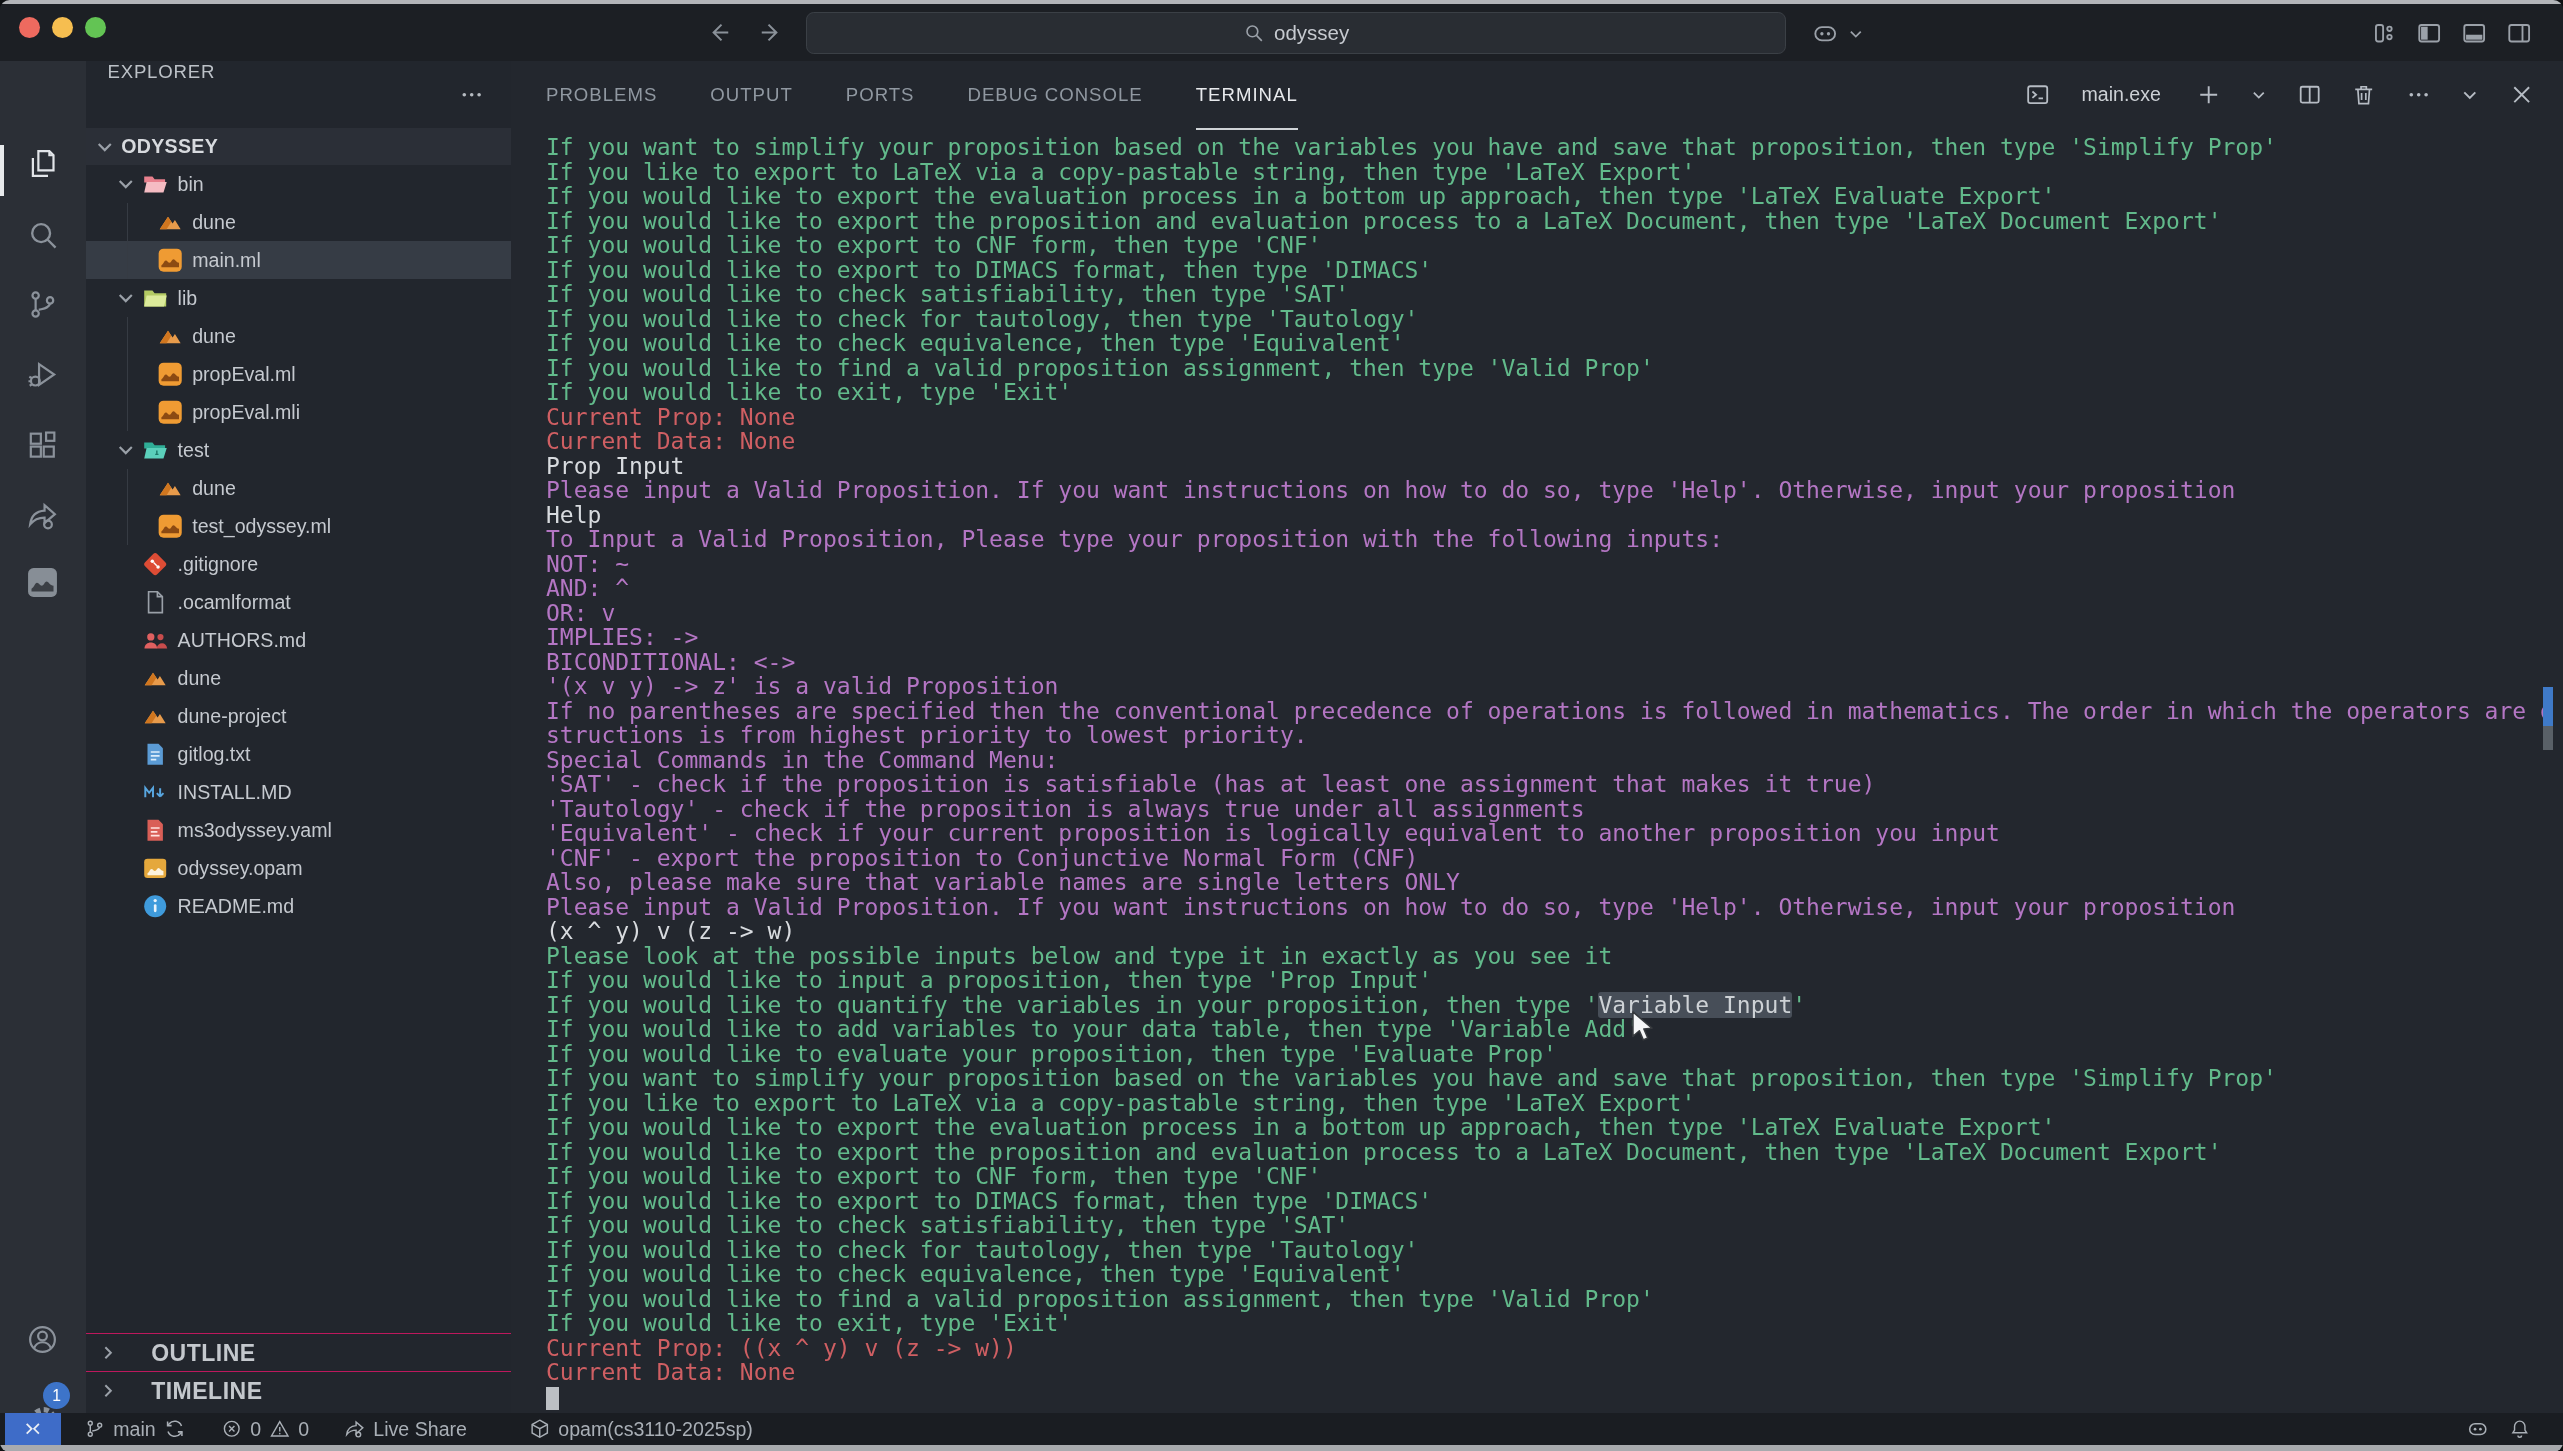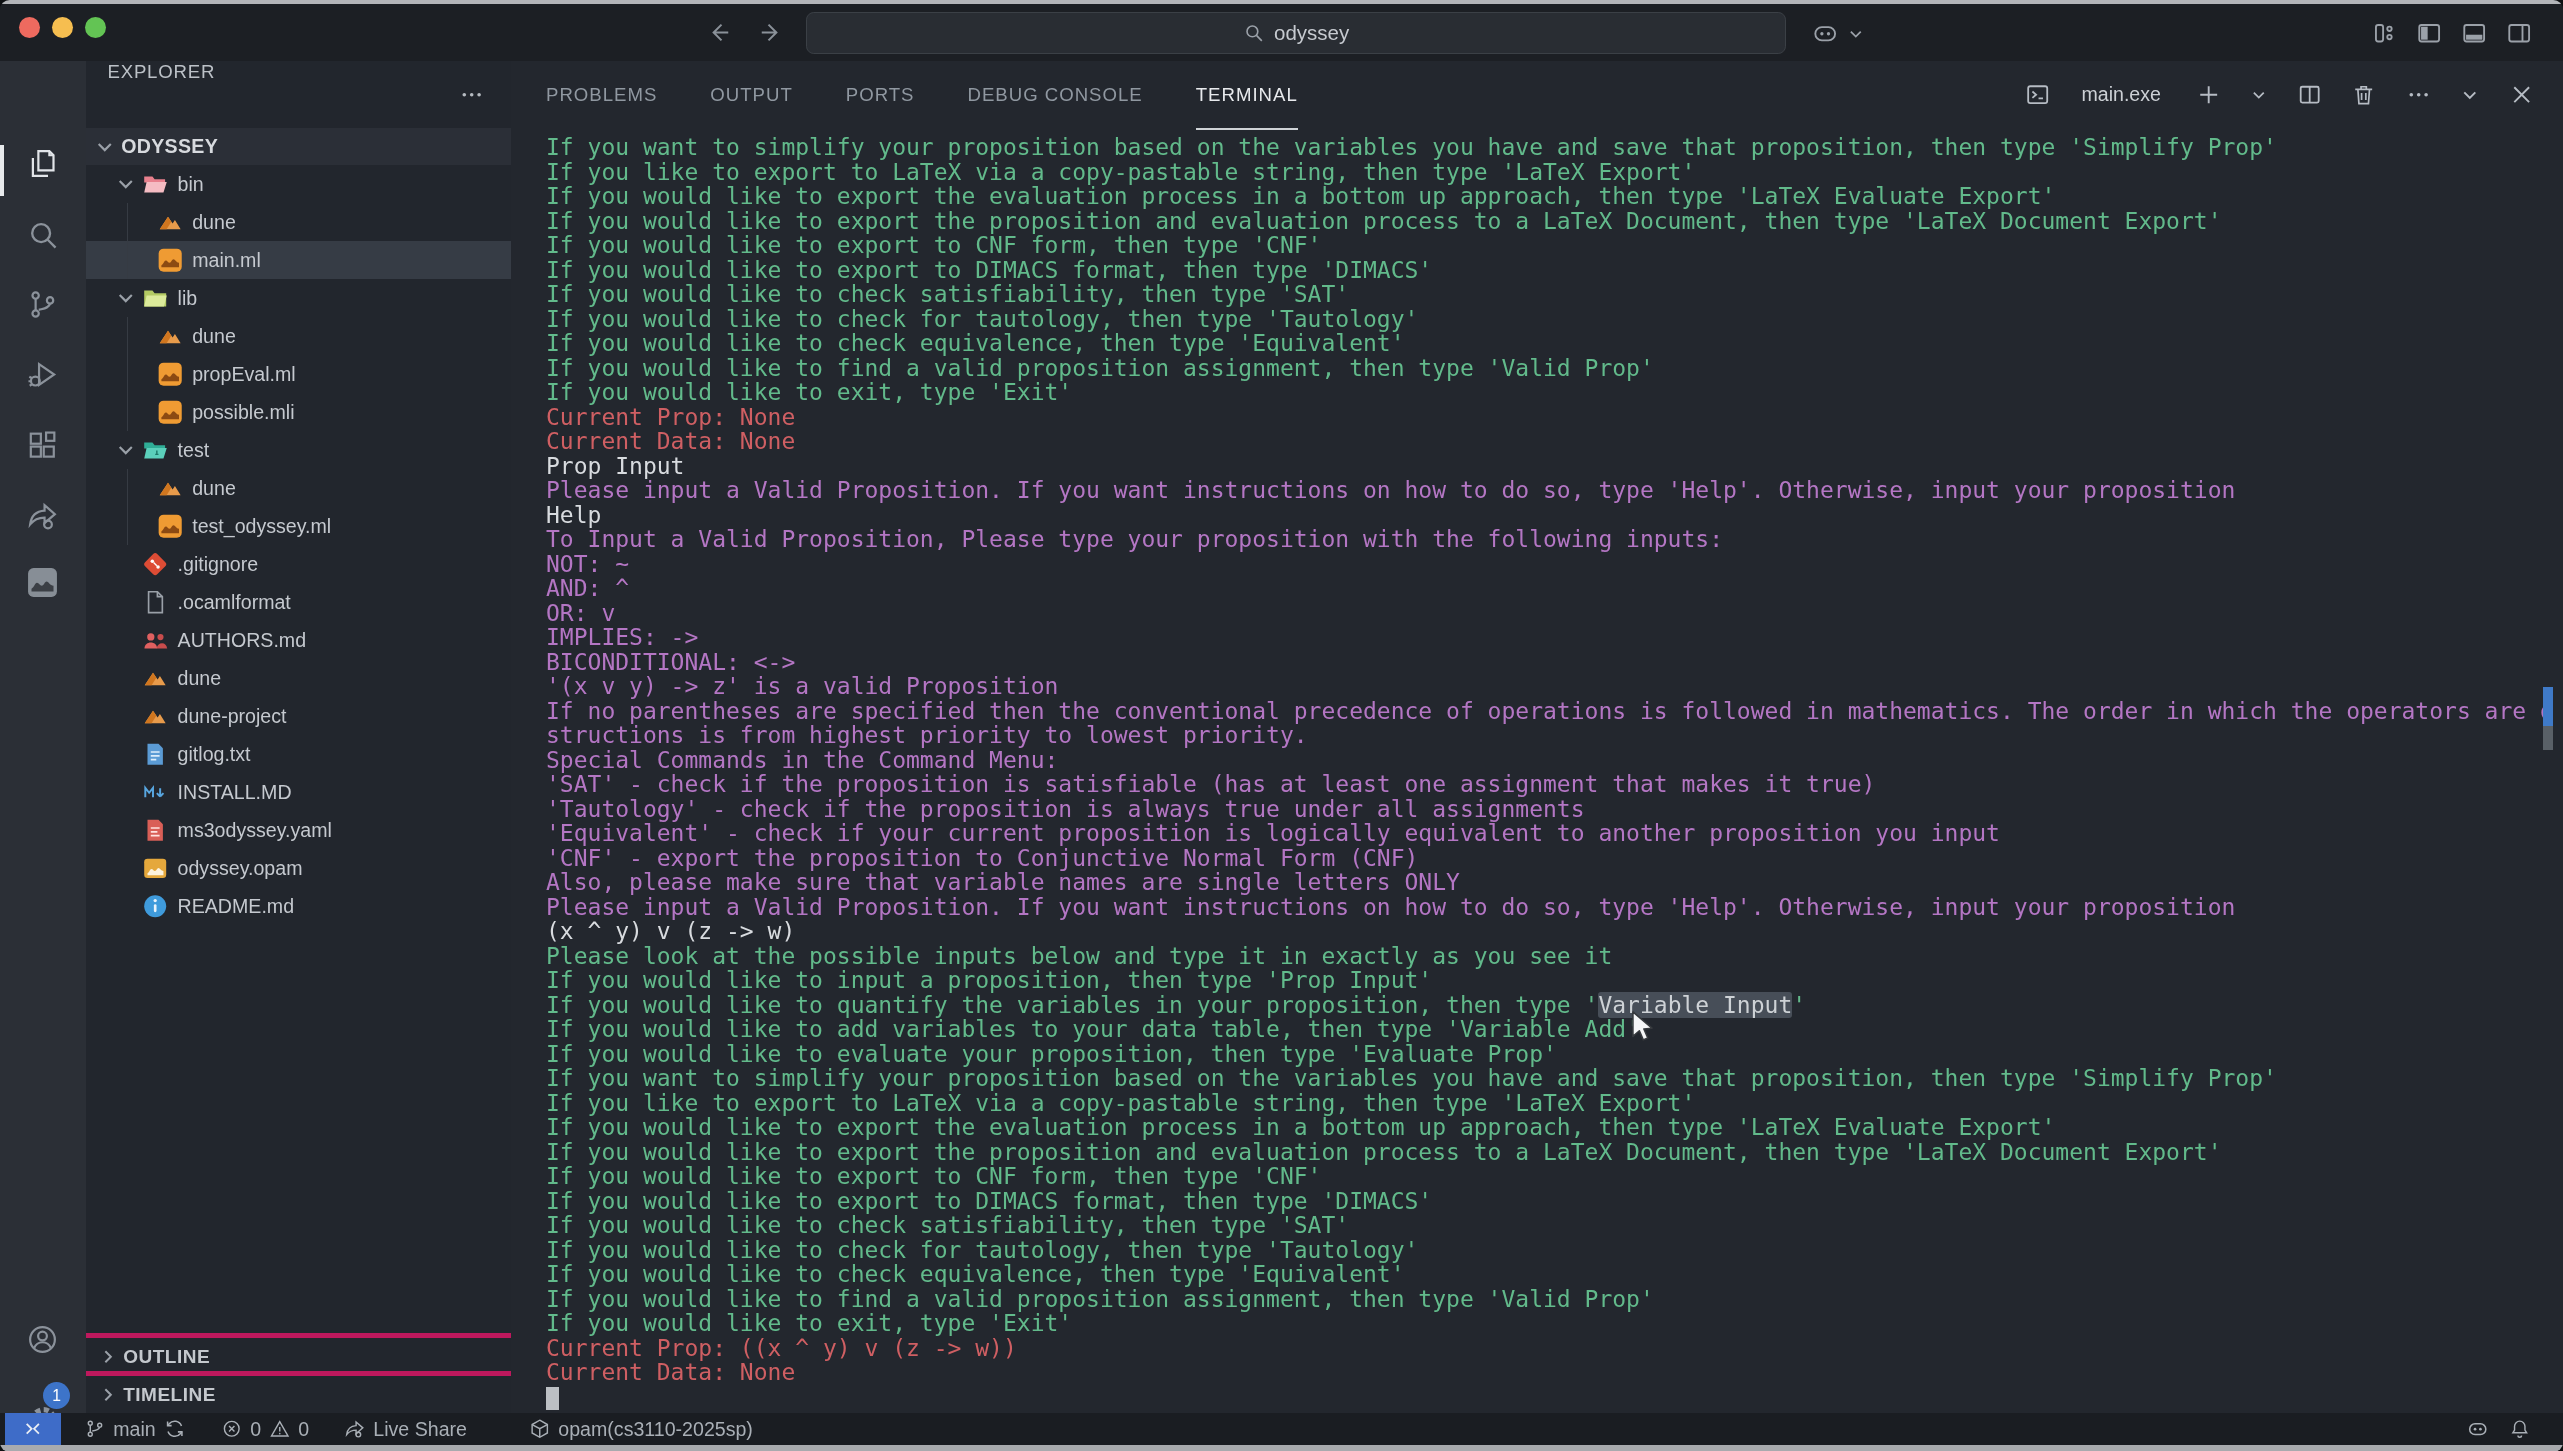--- a/index.html
+++ b/index.html
@@ -41,21 +41,21 @@
   .proj-row .icon{width:21.5px;height:21.5px;margin:0 5.9px 0 7.8px;color:#9aa0a8;}
   .tree{position:absolute;left:0;top:104px;width:100%;}
   .trow{position:relative;height:38px;display:flex;align-items:center;font-size:19.6px;color:#c5c9cf;}
   .trow .chev{width:21.5px;height:21.5px;margin-right:5.9px;color:#9aa0a8;flex:none;}
   .trow .fic{width:26.4px;height:26.4px;margin-right:8.8px;flex:none;}
   .trow.lvl1{padding-left:29px;}
   .trow.lvl2{padding-left:71px;}
   .trow.lvl2::before{content:"";position:absolute;left:41px;top:0;bottom:0;width:1px;background:#363b43;}
   .trow.selected{background:#363c45;}
   .sb-section{position:absolute;left:0;width:100%;height:38px;display:flex;align-items:center;
-              font-weight:bold;font-size:19px;letter-spacing:0.5px;color:#c4c8cd;border-top:5px solid #be185d;}
+              font-weight:bold;font-size:23px;letter-spacing:0.5px;color:#c4c8cd;border-top:1px solid #be185d;gap:28px;}
   .sb-section .icon{width:19.6px;height:19.6px;margin:0 5.9px 0 11.7px;color:#9aa0a8;}
 
   
   .panel{position:absolute;left:511px;top:61px;right:0;height:1352px;background:#23272e;}
   .tabs{position:absolute;left:35px;top:0;height:67px;display:flex;gap:53px;}
   .tab{display:flex;align-items:center;height:100%;font-size:18.6px;letter-spacing:1px;color:#9098a1;
        border-bottom:2.9px solid transparent;cursor:default;}
   .tab.active{color:#e8eaed;border-bottom-color:#cfd3d7;}
   .panel-controls{position:absolute;right:29px;top:0;height:67px;display:flex;align-items:center;gap:29px;color:#b6bcc4;}
   .pc-ic{width:25.4px;height:25.4px;color:#b6bcc4;}
@@ -302,21 +302,21 @@
           </span>
           <span>propEval.ml</span>
         </div>
         <div class="trow lvl2">
           <span class="icon fic">
             <svg viewBox="0 0 24 24">
               <rect x="1.5" y="1.5" width="21" height="21" rx="4.5" fill="#ef9b33"></rect>
               <path d="M4 16.5c2-.9 2.5-4.3 4-4.3s2 2.1 3.5 2.1 2-3.1 3.5-3.1 2.5 3.1 5 3.1v4.2H4z" fill="#8c4a12"></path>
             </svg>
           </span>
-          <span>possible.mli</span>
+          <span>propEval.mli</span>
         </div>
         <div class="trow lvl1">
           <span class="icon chev">
             <svg viewBox="0 0 16 16" fill="none" stroke="currentColor" stroke-width="1.6">
               <path d="M3.5 6l4.5 4.5L12.5 6"></path>
             </svg>
           </span>
           <span class="icon fic">
             <svg viewBox="0 0 24 24">
               <path d="M2 5h7.5l2 2.5H21v3H2z" fill="#2fae97"></path>

